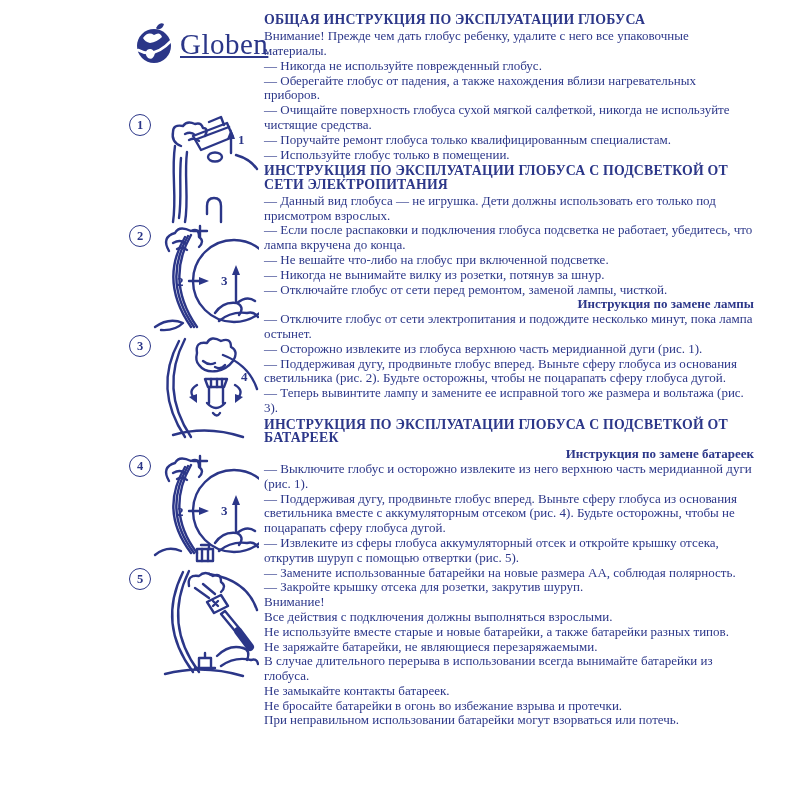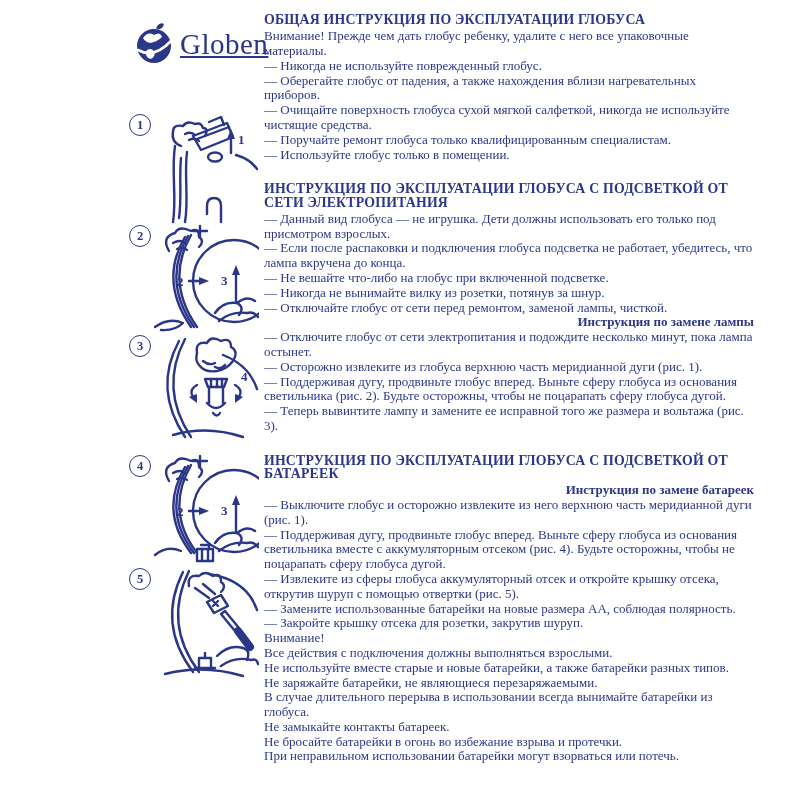--- a/index.html
+++ b/index.html
@@ -24,21 +24,21 @@
   .fig-label{font-family:"Liberation Serif",serif;font-size:13px;font-weight:bold;fill:#2b3688;}
   
   .text-col{position:absolute;left:264px;top:13px;width:490px;}
   .sec-heading{
     font-size:13.8px;font-weight:bold;line-height:13.2px;margin:0 0 3px 0;
     letter-spacing:.2px;max-width:474px;
   }
   .text-col p{margin:0;font-size:13px;line-height:14.8px;}
   .text-col p.subheading{font-weight:bold;text-align:right;}
   .section{margin:0;}
-  .section + .section{margin-top:20px;}
+  .section + .section{margin-top:2px;}
 </style>
 </head>
 <body>
 
 <div id="page">
 
   <div class="logo">
     <svg width="42" height="44" viewBox="0 0 42 44">
       <circle cx="20" cy="24" r="17" fill="#2b3688"></circle>
       <path d="M24 3 q3 -3 6 -1 q-1 4 -4 5 q-3 1 -4 -1 z" fill="#2b3688"></path>

